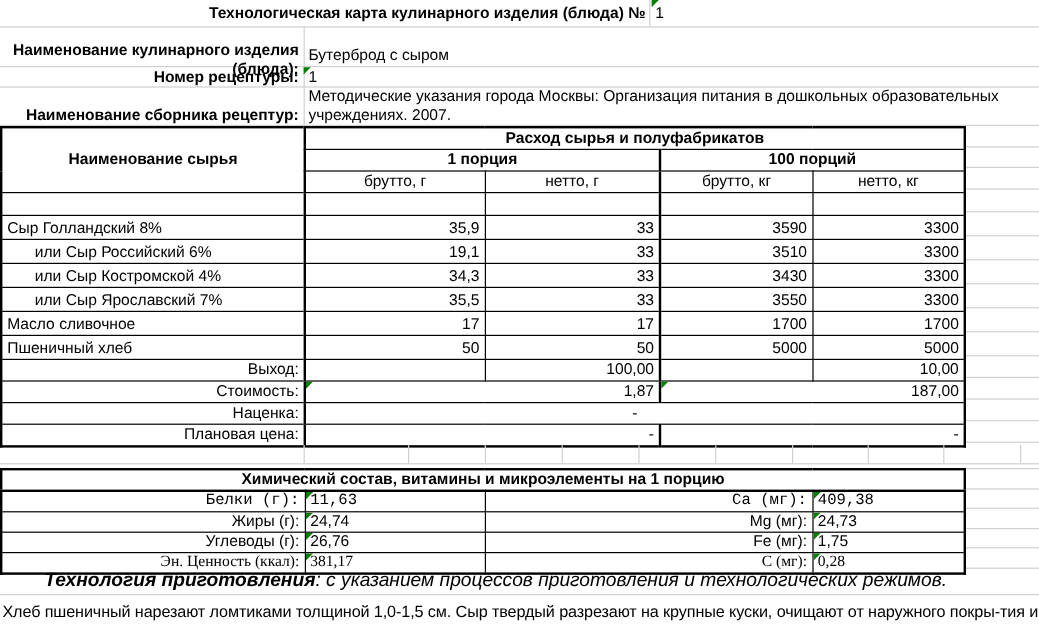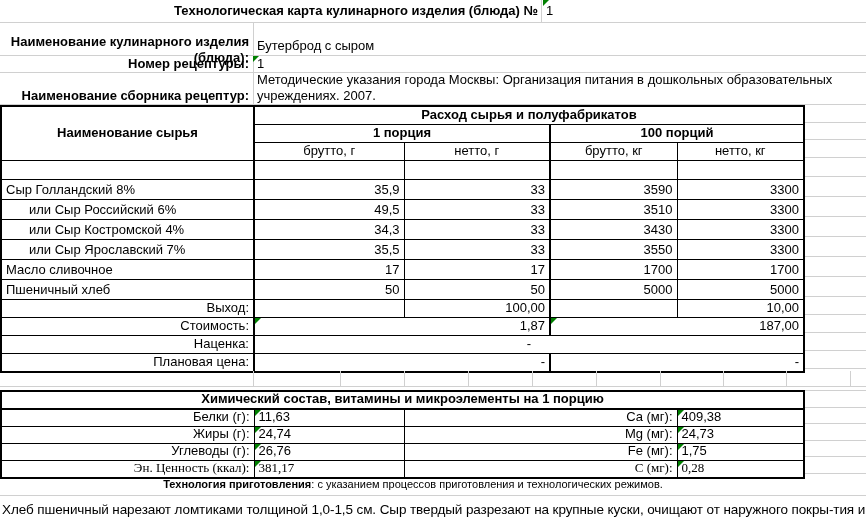--- a/index.html
+++ b/index.html
@@ -101,21 +101,21 @@
 
     <tr style="height:20px;">
       <td class="tl c1">Сыр Голландский 8%</td>
       <td class="tr-a">35,9</td>
       <td class="tr-a grp">33</td>
       <td class="tr-a">3590</td>
       <td class="tr-a">3300</td>
     </tr>
     <tr style="height:20px;">
       <td class="tl c1 ind">или Сыр Российский 6%</td>
-      <td class="tr-a">49,5</td>
+      <td class="tr-a">19,1</td>
       <td class="tr-a grp">33</td>
       <td class="tr-a">3510</td>
       <td class="tr-a">3300</td>
     </tr>
     <tr style="height:20px;">
       <td class="tl c1 ind">или Сыр Костромской 4%</td>
       <td class="tr-a">34,3</td>
       <td class="tr-a grp">33</td>
       <td class="tr-a">3430</td>
       <td class="tr-a">3300</td>
@@ -176,21 +176,21 @@
     <colgroup>
       <col style="width:253px">
         <col style="width:150px">
         <col style="width:273px">
         <col style="width:127px">
     </colgroup>
     <tbody>
         <tr style="height:17px;">
       <td class="tc bold mid" colspan="4" style="border-bottom-width:2px;">Химический состав, витамины и микроэлементы на 1 порцию</td>
     </tr>
-    <tr style="height:16px;">
+    <tr style="height:16px;font-family:Liberation Mono, monospace;">
       <td class="tr-a">Белки (г):</td>
       <td class="tl val-cell">
         <span class="tri" style="border-top-color: rgb(0, 128, 0);"></span>
         <span>11,63</span>
       </td>
       <td class="tr-a">Ca (мг):</td>
       <td class="tl val-cell">
         <span class="tri" style="border-top-color: rgb(0, 128, 0);"></span>
         <span>409,38</span>
       </td>
@@ -227,21 +227,21 @@
       </td>
       <td class="tr-a">C (мг):</td>
       <td class="tl val-cell">
         <span class="tri" style="border-top-color: rgb(0, 128, 0);"></span>
         <span>0,28</span>
       </td>
     </tr>
   </tbody>
     </table>
 
-  <div id="tech-line" class="abs" style="left:0;top:473px;width:826px;height:22px;font-size:11px;">
+  <div id="tech-line" class="abs" style="left:0;top:473px;width:826px;height:22px;font-size:16px;font-style:italic;">
     <span class="bold">Технология приготовления</span>
       <span>: с указанием процессов приготовления и технологических режимов.</span>
   </div>
 
   <div id="desc-line" class="abs" style="left:2px;top:502px;width:864px;height:23px;font-size:13.5px;line-height:15px;">Хлеб пшеничный нарезают ломтиками толщиной 1,0-1,5 см. Сыр твердый разрезают на крупные куски, очищают от наружного покры-тия и нарезают</div>
 
 <div class="gl-h" style="top: 122px; left: 805px; width: 61px; background: rgb(208, 208, 208);"></div>
     <div class="gl-h" style="top: 139px; left: 805px; width: 61px; background: rgb(208, 208, 208);"></div>
     <div class="gl-h" style="top: 157px; left: 805px; width: 61px; background: rgb(208, 208, 208);"></div>
     <div class="gl-h" style="top: 176px; left: 805px; width: 61px; background: rgb(208, 208, 208);"></div>

